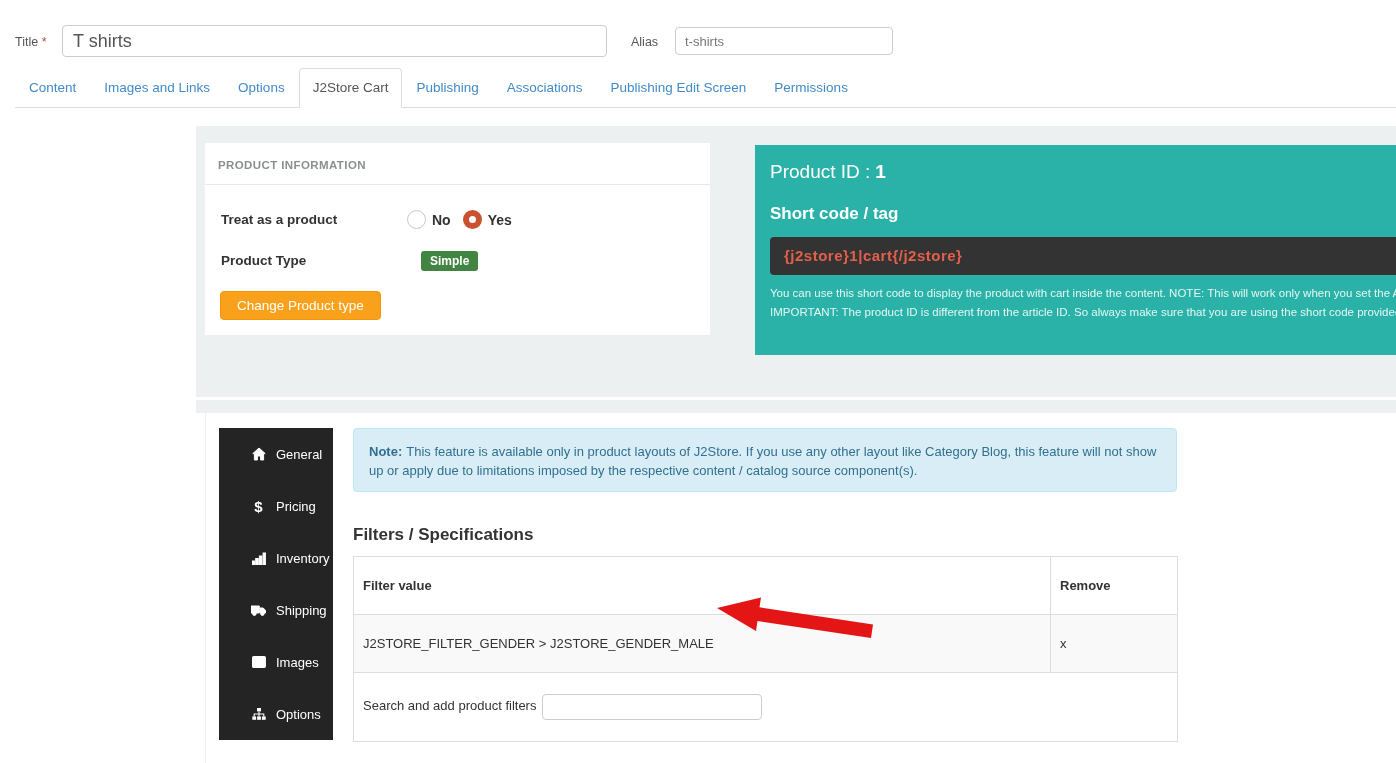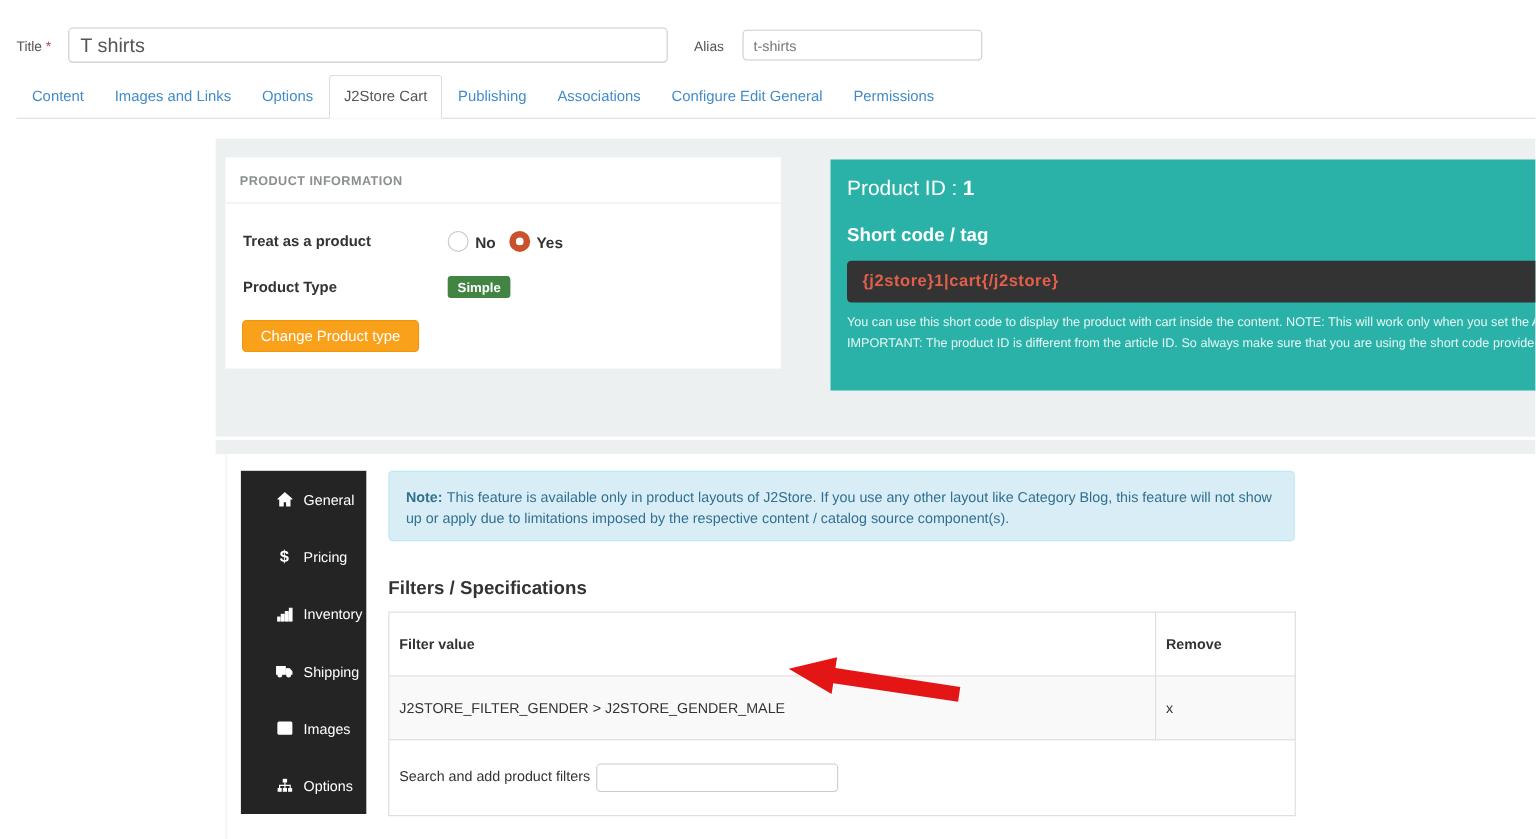--- a/index.html
+++ b/index.html
@@ -35,21 +35,21 @@
   .card { position:absolute; left:205px; top:143px; width:505px; height:192px; background:#fff; }
   .card-header { padding:16px 13px 13px; font-size:11.5px; font-weight:bold; color:#8b8f90;
     letter-spacing:.4px; border-bottom:1px solid #e9e9e9; }
   .card .row-label { position:absolute; left:16px; font-size:13.5px; font-weight:bold; color:#333; }
   .radio-group { position:absolute; left:202px; top:67px; display:flex; align-items:center; font-size:14px;
     font-weight:bold; color:#333; cursor:pointer; }
   .radio { width:19px; height:19px; border-radius:50%; background:#fff; display:inline-block; }
   .radio.off { border:1px solid #c8c8c8; }
   .radio.on  { border:6px solid #c9512e; }
   .radio-group span.txt { margin:0 12px 0 6px; }
-  .badge-simple { position:absolute; left:202px; top:108px; background:#428542; color:#fff;
+  .badge-simple { position:absolute; left:216px; top:108px; background:#428542; color:#fff;
     font-size:12px; font-weight:bold; padding:3px 9px; border-radius:3px; }
   .btn-change { position:absolute; left:15px; top:148px; height:29px; padding:0 16px;
     background:#f9a11b; border:1px solid #f0960d; border-radius:4px; color:#fff; font-size:13.5px;
     font-family:inherit; cursor:pointer; }
 
   
   .teal { position:absolute; left:755px; top:145px; width:700px; height:210px; background:#2bb2a8;
     color:#fff; overflow:hidden; }
   .teal .pid { position:absolute; left:15px; top:16px; font-size:19px; }
   .teal .pid b { margin-left:5px; }
@@ -113,21 +113,21 @@
     <li class="active">
         <a>J2Store Cart</a>
       </li>
     <li>
         <a>Publishing</a>
       </li>
     <li>
         <a>Associations</a>
       </li>
     <li>
-        <a>Configure Edit General</a>
+        <a>Publishing Edit Screen</a>
       </li>
     <li>
         <a>Permissions</a>
       </li>
   </ul>
 
   <div class="section-a"></div>
   <div class="section-b"></div>
   <div class="bottom-panel"></div>
 

